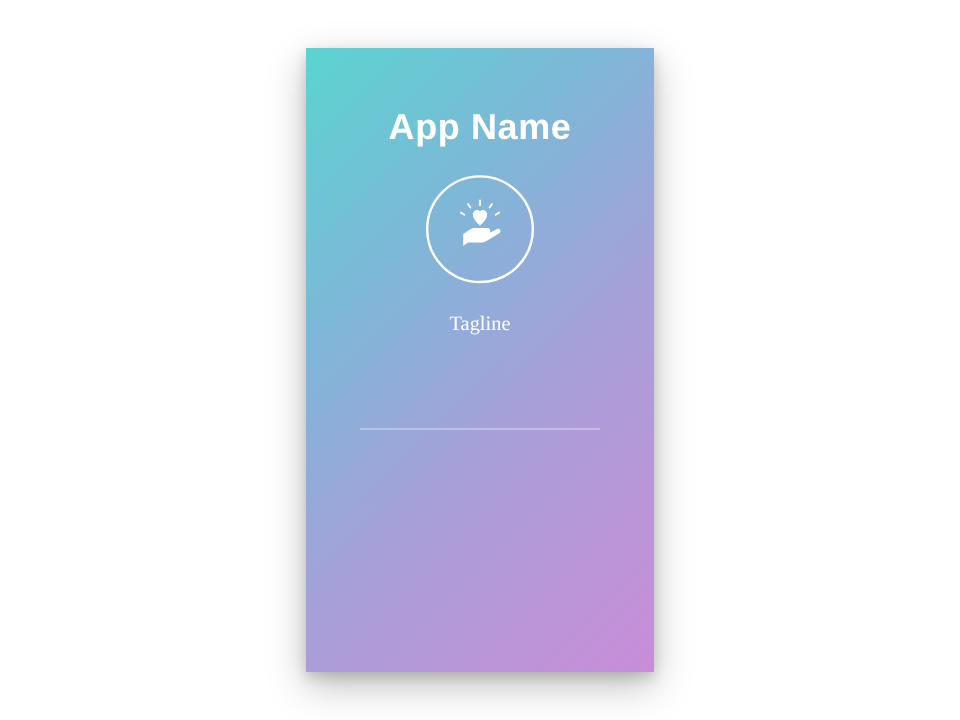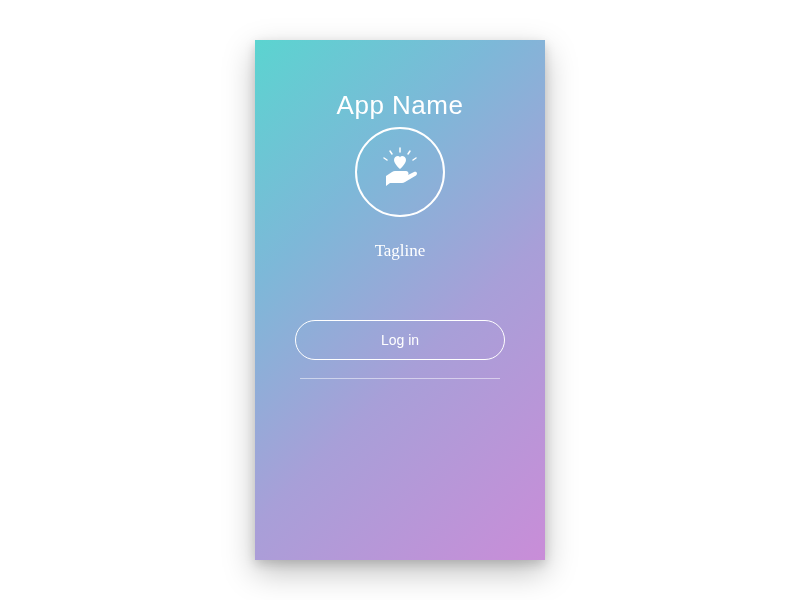--- a/index.html
+++ b/index.html
@@ -22,23 +22,23 @@
       background: linear-gradient(135deg, #5bd4d0 0%, #7db8d8 30%, #a89fd8 60%, #c98dd8 100%);
       box-shadow: 0 12px 30px rgba(0,0,0,0.25), 0 4px 10px rgba(0,0,0,0.15);
       display: flex;
       flex-direction: column;
       align-items: center;
       padding: 50px 30px 30px;
       position: relative;
     }
     .app-title {
       color: #ffffff;
-      font-size: 26px;
-      font-weight: 400;
-      margin-bottom: 6px;
+      font-size: 30px;
+      font-weight: 700;
+      margin-bottom: 22px;
       letter-spacing: 0.5px;
     }
     .logo-circle {
       width: 90px;
       height: 90px;
       border: 2px solid #ffffff;
       border-radius: 50%;
       display: flex;
       align-items: center;
       justify-content: center;
@@ -105,17 +105,16 @@
         <path d="M28 27 C28 27 22 22 22 18 C22 15.5 24 14 26 14 C27 14 28 14.8 28 15.8 C28 14.8 29 14 30 14 C32 14 34 15.5 34 18 C34 22 28 27 28 27 Z" fill="#ffffff"></path>
 
         <path d="M14 34 L20 30 C21 29.3 22 29 23 29 L34 29 C35.5 29 36.5 30 36.5 31.5 C36.5 33 35.5 34 34 34 L27 34 L34 34 L42 30 C43.5 29.3 45 30 45 31.5 C45 32.3 44.6 33 44 33.4 L33 40 C32 40.6 31 41 30 41 L18 41 L14 44 Z" fill="#ffffff"></path>
       </svg>
     </span>
   </div>
 
   <div class="tagline">Tagline</div>
 
 
-  <button class="btn btn-outline">Log in</button>
 
   <div class="divider"></div>
 
 </div>
 
 </body></html>

